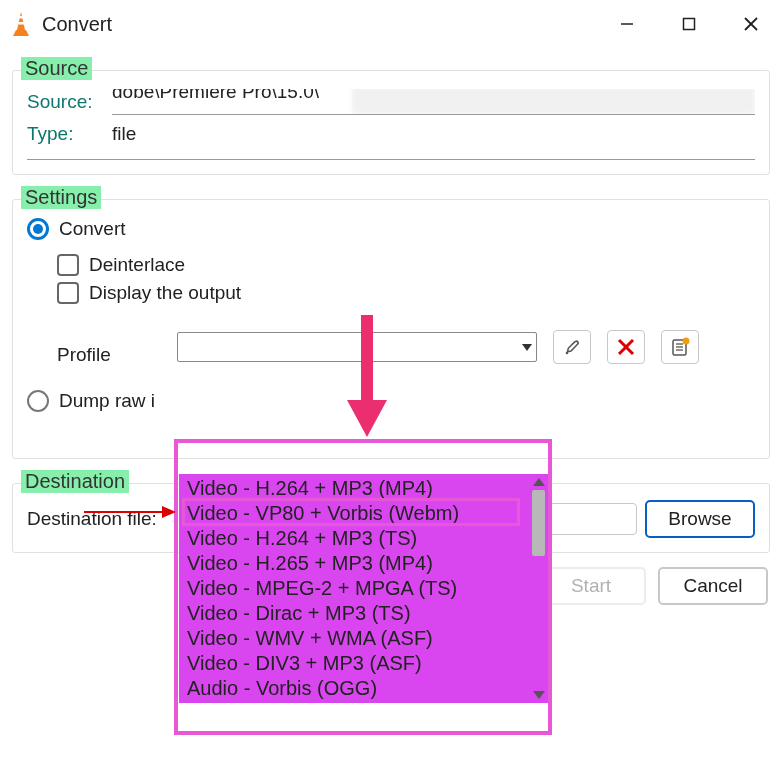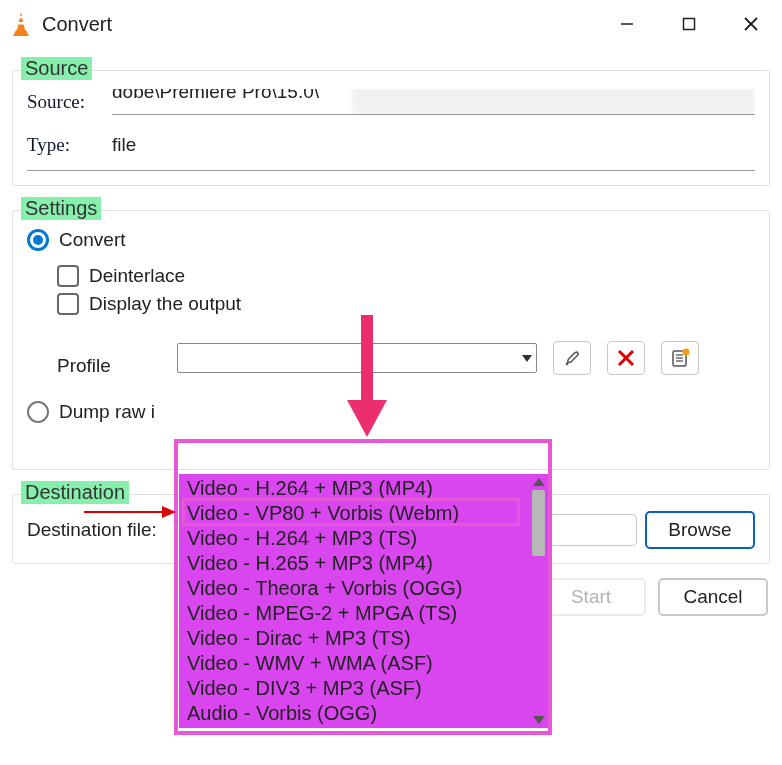--- a/index.html
+++ b/index.html
@@ -59,21 +59,21 @@
       top: -14px;
       left: 8px;
       background: #86efac;
       padding: 0 4px;
       color: #333;
       font-size: 20px;
     }
 
     
     .kv { display: flex; align-items: center; margin: 6px 0; }
-    .kv .k { width: 85px; color: #0f172a; font-family: Liberation Serif, serif; }
+    .kv .k { width: 85px; color: #0f766e; }
     .src-path {
       display: flex;
       align-items: center;
       flex: 1;
       border-bottom: 1px solid #999;
       padding-bottom: 20px;
       position: relative;
       height: 26px;
       overflow: hidden;
     }
@@ -291,21 +291,21 @@
 
 <fieldset class="groupbox">
   <span class="grouptitle">Source</span>
   <div class="kv">
     <span class="k">Source:</span>
     <div class="src-path">
       <span class="vis">dobe\Premiere Pro\15.0\</span>
       <div class="src-blur"></div>
     </div>
   </div>
-  <div class="kv" style="margin-top:19px">
+  <div class="kv" style="margin-top:8px">
     <span class="k">Type:</span>
     <span>file</span>
   </div>
   <div class="hr-bottom"></div>
 </fieldset>
 
 <div style="height:10px"></div>
 
 <fieldset class="groupbox" style="padding-bottom:46px">
   <span class="grouptitle">Settings</span>
@@ -379,21 +379,20 @@
       <span>Cancel</span>
     </div>
 </div>
 
 <div class="dropdown">
   <div class="items">
     <div class="item">Video - H.264 + MP3 (MP4)</div>
     <div class="item">Video - VP80 + Vorbis (Webm)</div>
     <div class="item">Video - H.264 + MP3 (TS)</div>
     <div class="item">Video - H.265 + MP3 (MP4)</div>
-    <div class="item">Video - Theora + Vorbis (OGG)</div>
     <div class="item">Video - MPEG-2 + MPGA (TS)</div>
     <div class="item">Video - Dirac + MP3 (TS)</div>
     <div class="item">Video - WMV + WMA (ASF)</div>
     <div class="item">Video - DIV3 + MP3 (ASF)</div>
     <div class="item">Audio - Vorbis (OGG)</div>
   </div>
   <div class="scrollbar">
     <div class="scroll-tri up"></div>
     <div class="scroll-thumb"></div>
     <div class="scroll-tri down"></div>

